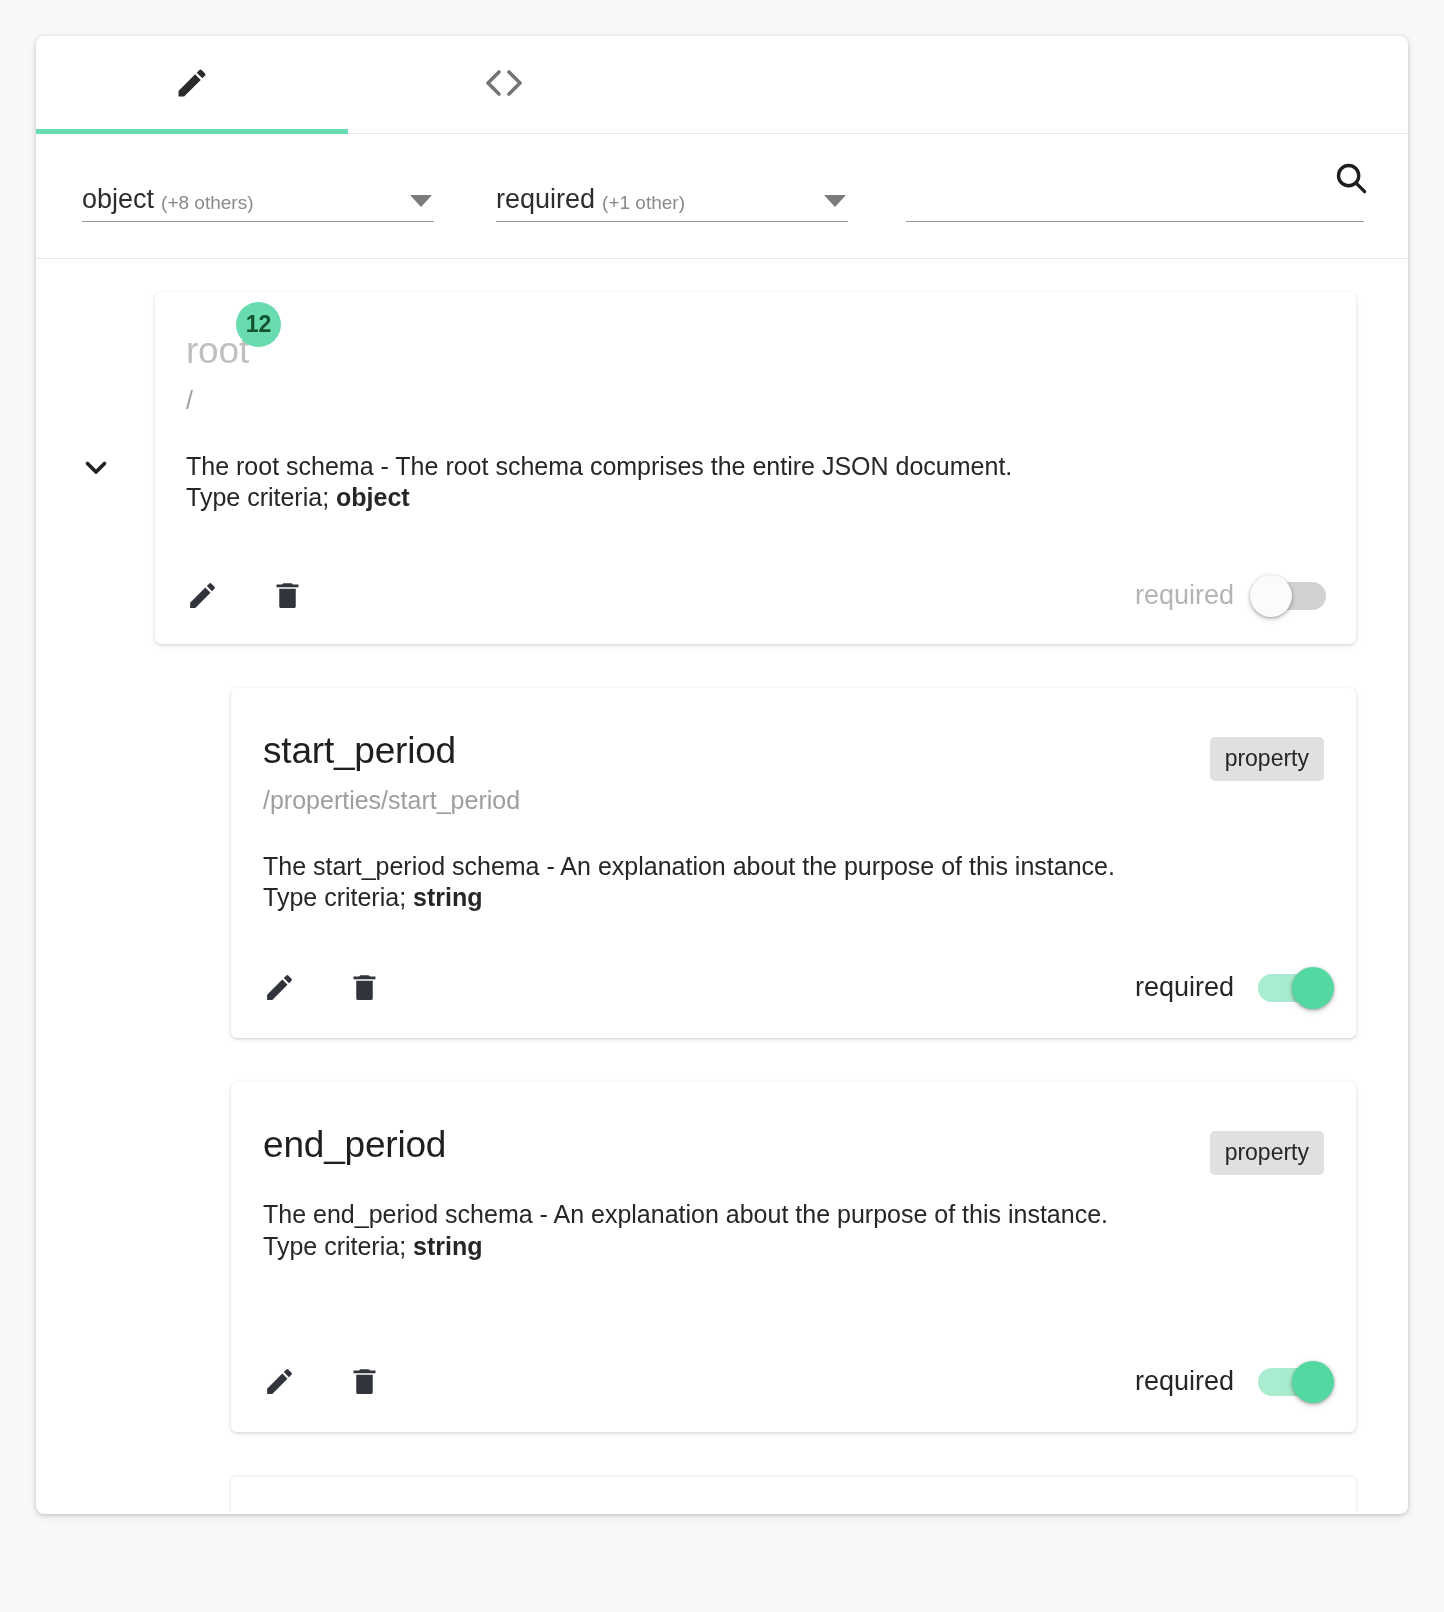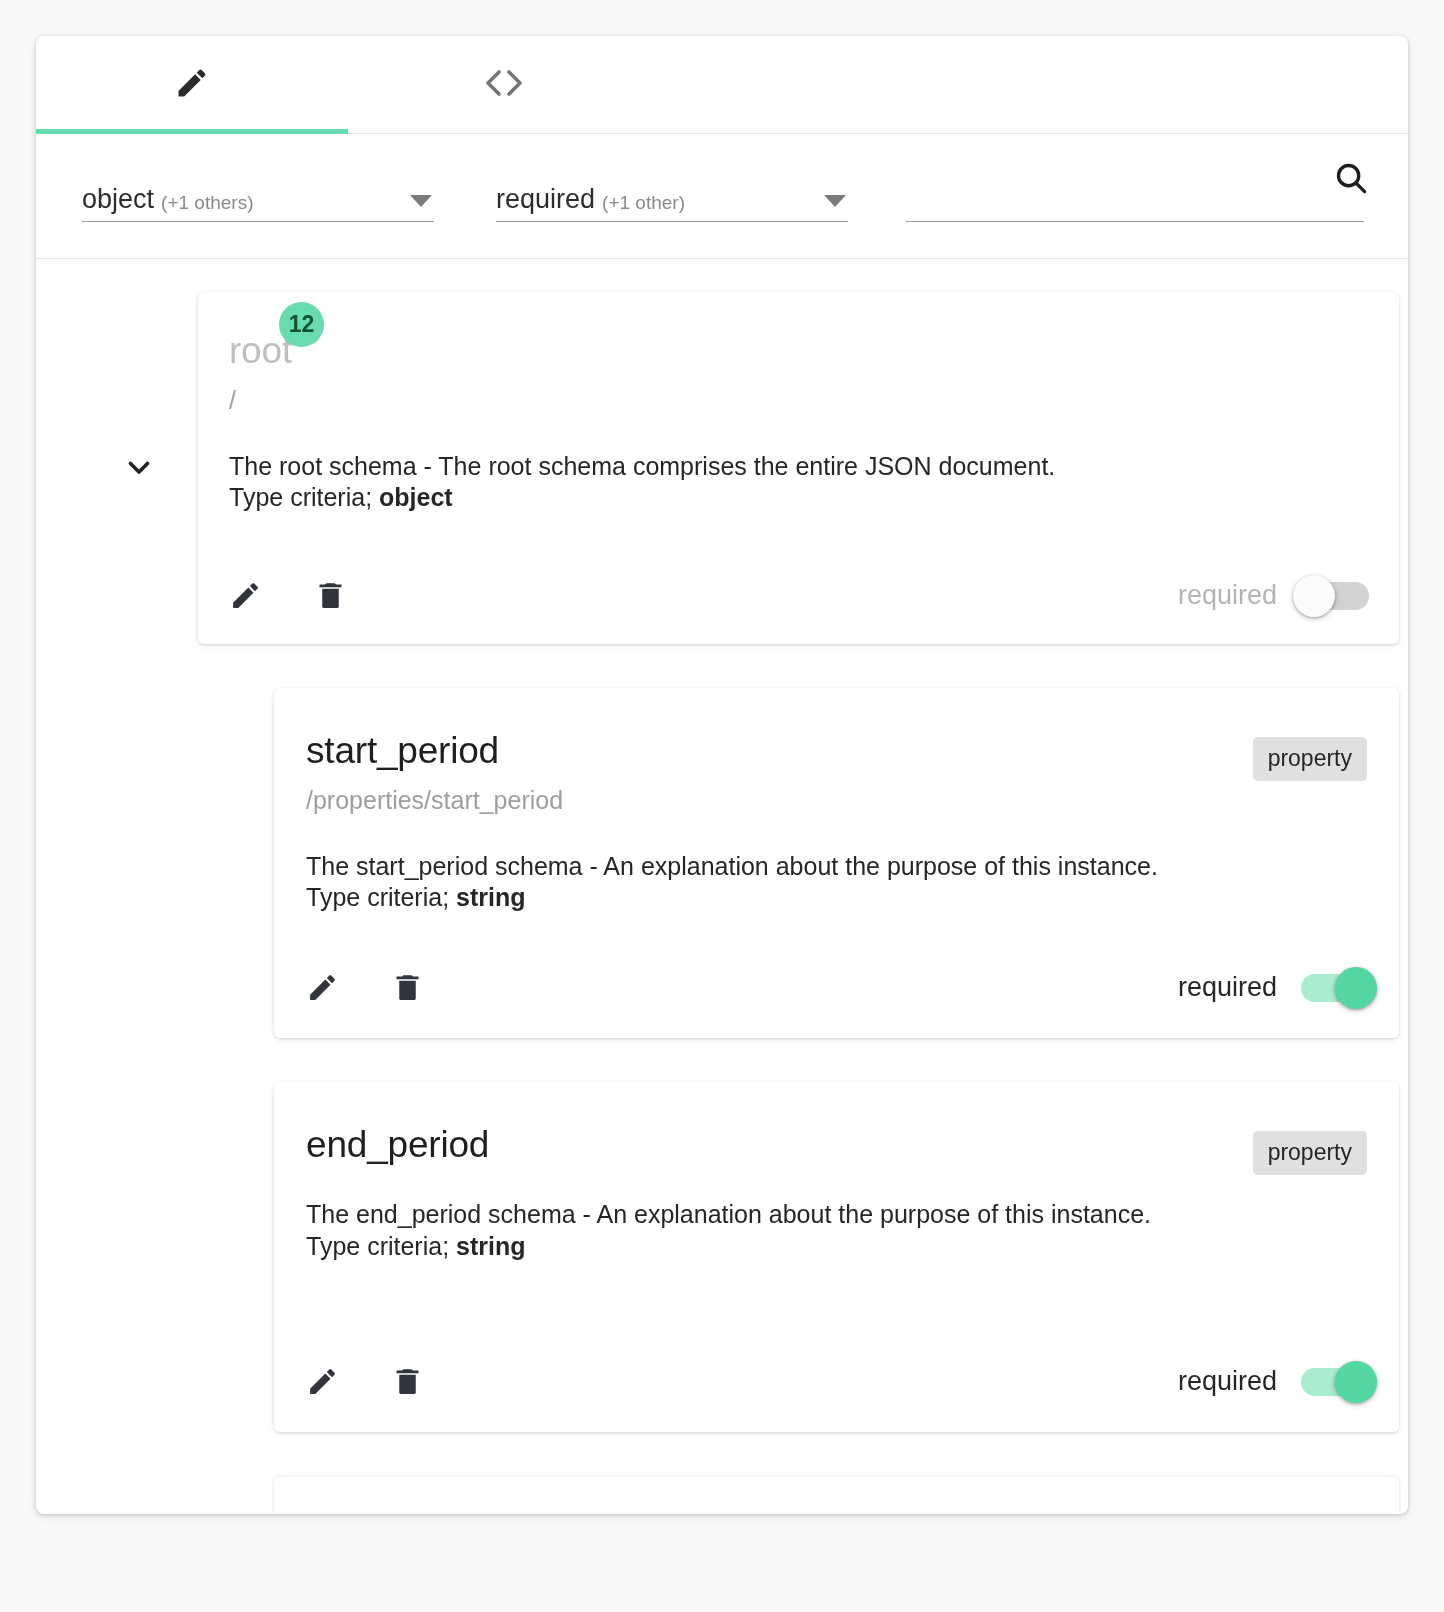--- a/index.html
+++ b/index.html
@@ -130,21 +130,20 @@
     padding: 0;
     line-height: 0;
   }
 
   
   .schema-body {
     position: relative;
     height: 1253px;
     overflow: hidden;
     padding-top: 33px;
-    margin-left: 43px;
   }
 
   
   .node-row {
     position: relative;
     display: flex;
     align-items: stretch;
   }
   .expander {
     width: 119px;
@@ -321,21 +320,21 @@
           <polyline points="29,6 40,17 29,28"></polyline>
         </svg>
       </span>
     </button>
   </div>
 
   <div class="toolbar">
 
     <div class="select-field select-type">
       <span class="sel-main">object</span>
-      <span class="sel-sub">(+1 others)</span>
+      <span class="sel-sub">(+8 others)</span>
       <span class="sel-caret"></span>
     </div>
 
     <div class="select-field select-state">
       <span class="sel-main">required</span>
       <span class="sel-sub">(+1 other)</span>
       <span class="sel-caret"></span>
     </div>
 
     <div class="search-field">

